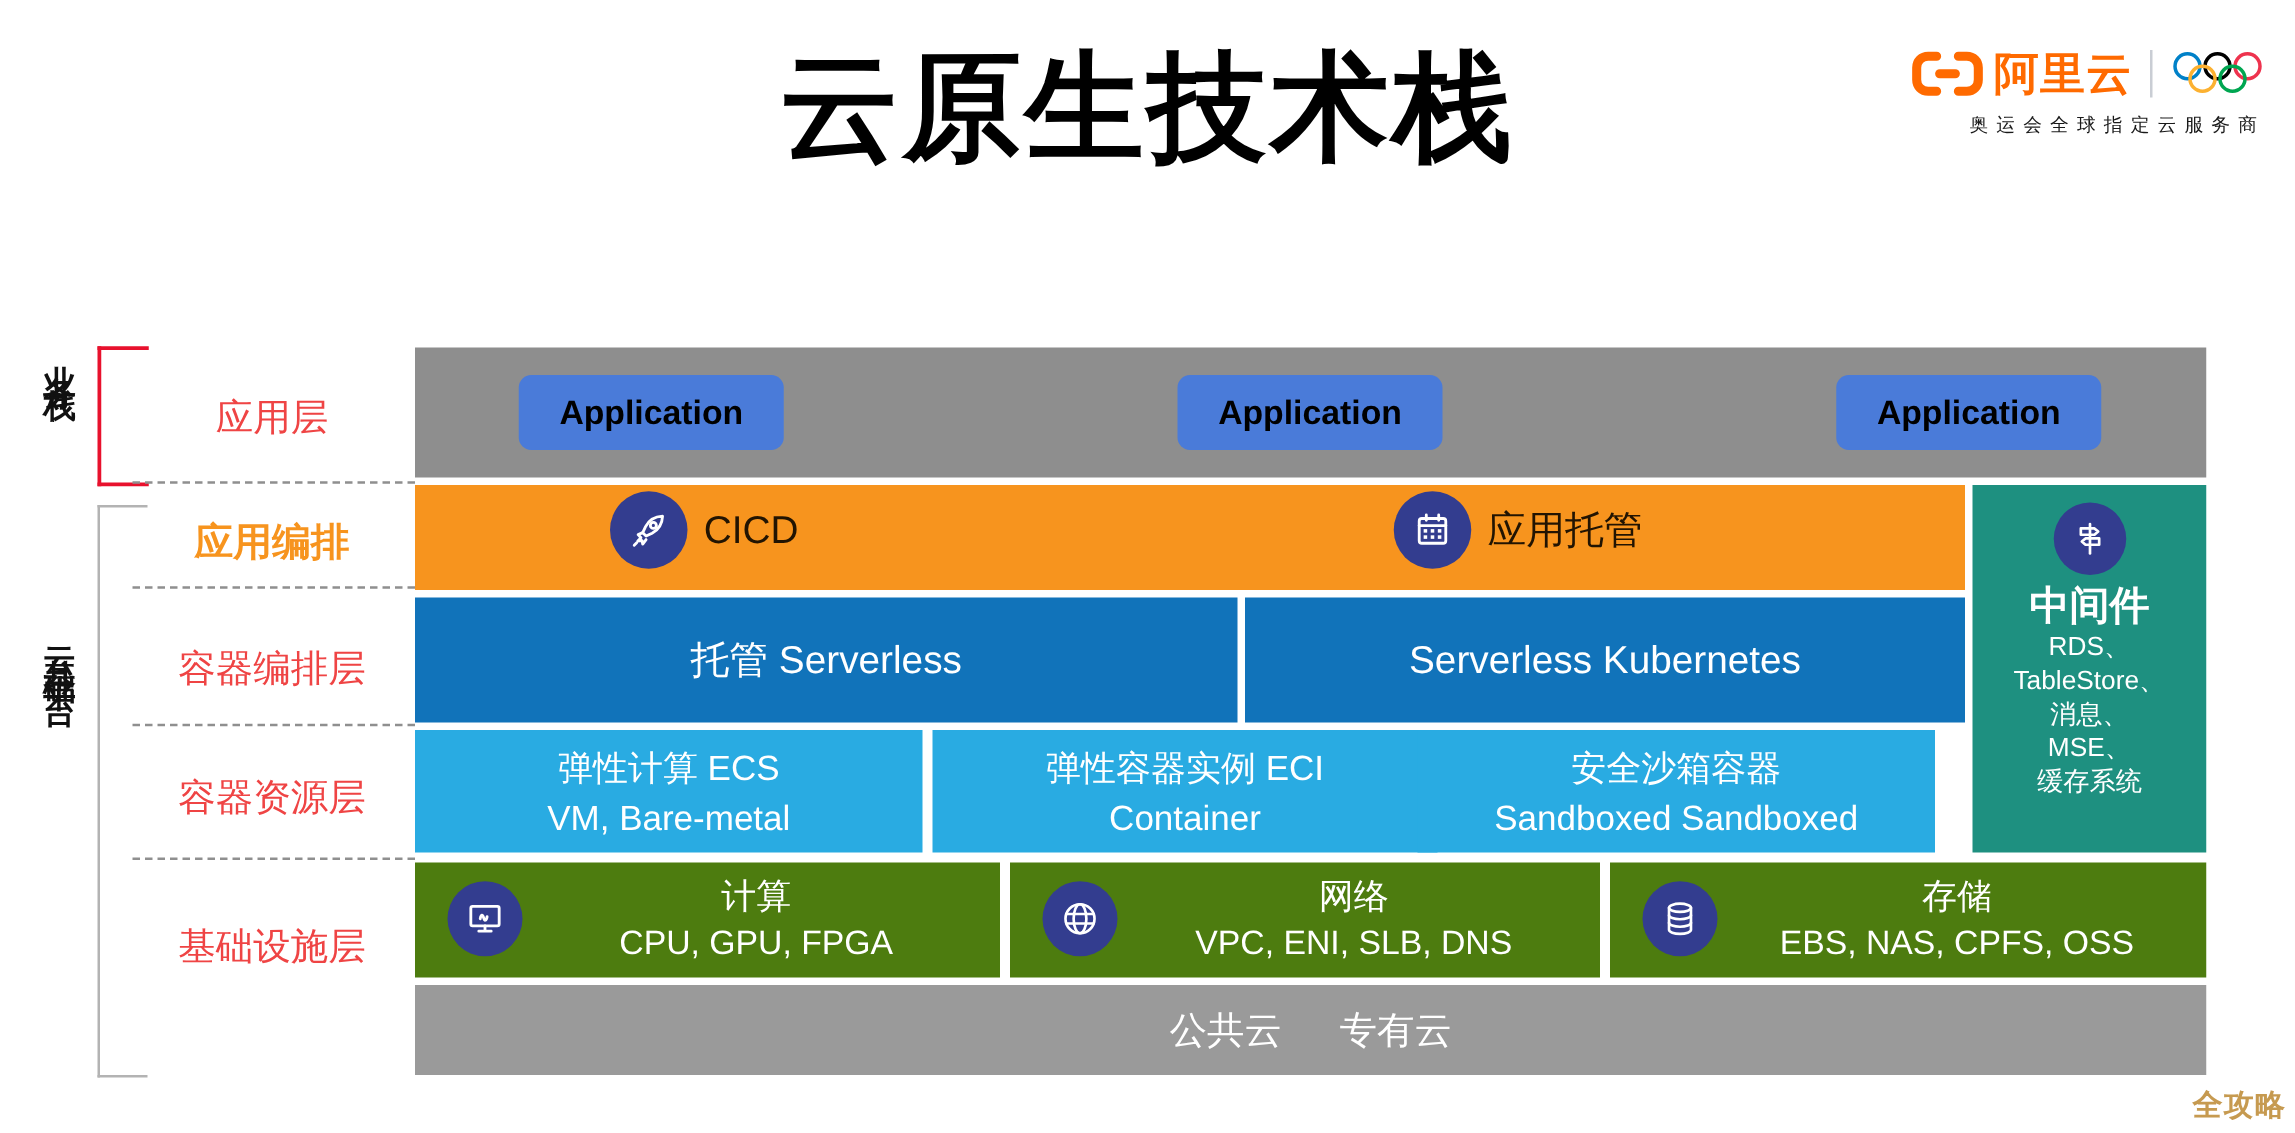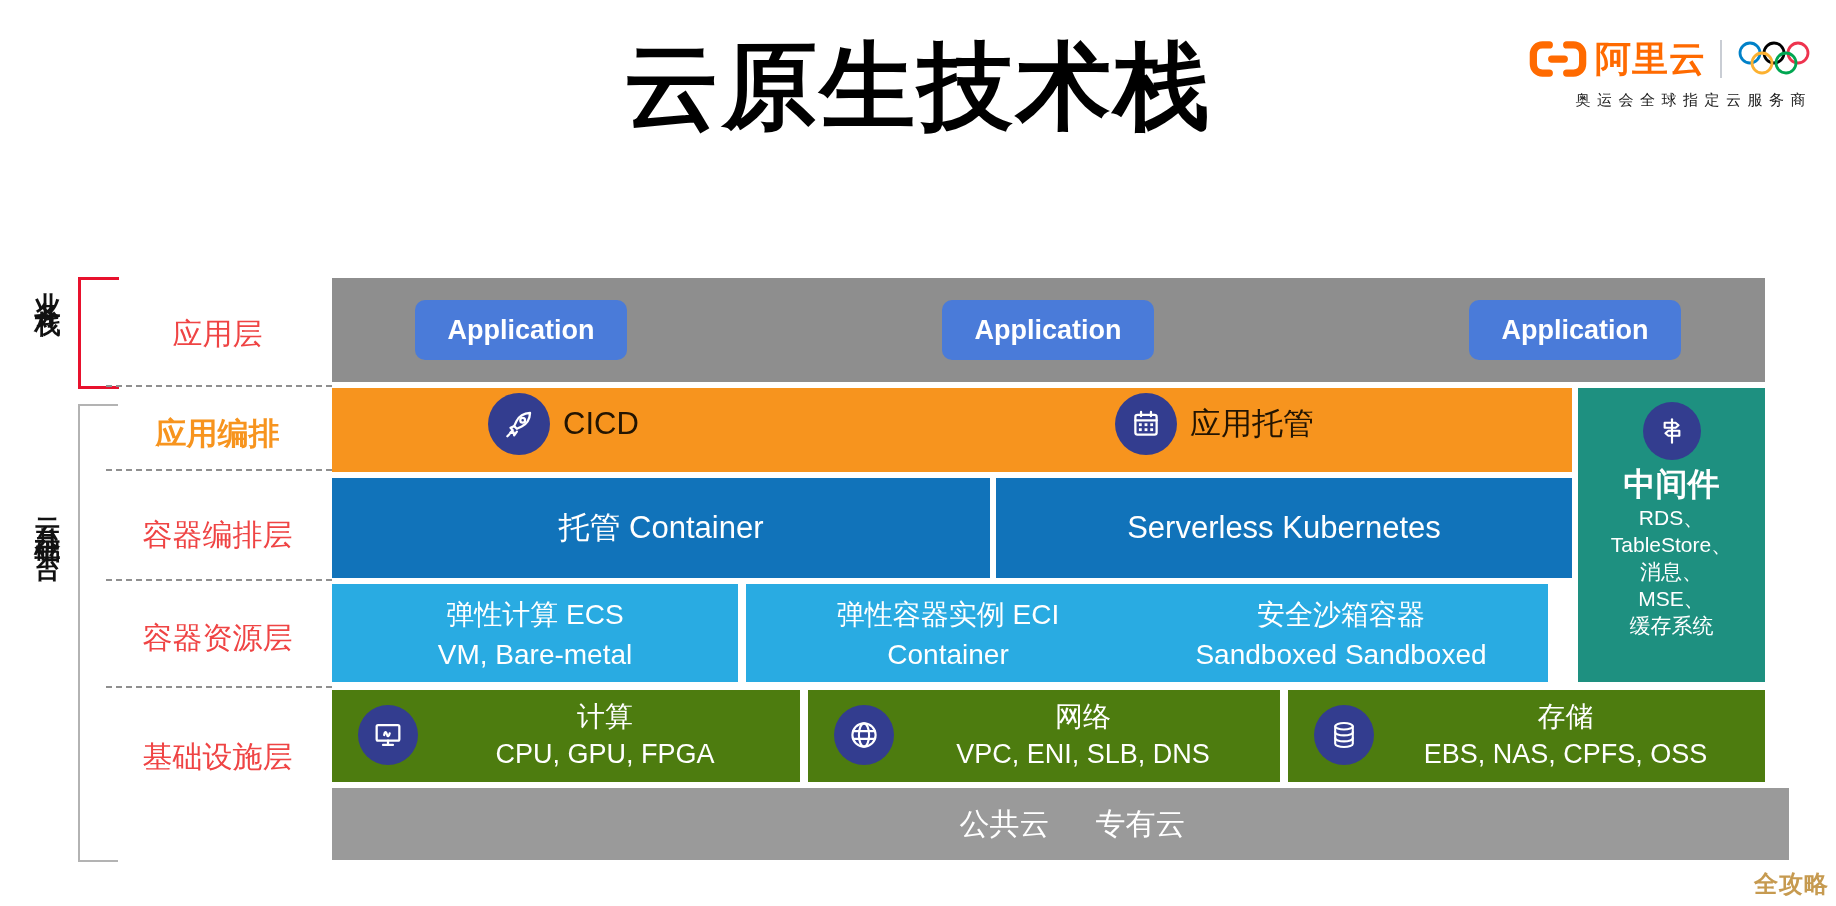--- a/index.html
+++ b/index.html
@@ -33,21 +33,21 @@
   #lbl-orch{top:413px;color:#F7941E;font-weight:700;font-size:31px;}
   #lbl-k8s{top:515px;}
   #lbl-res{top:618px;}
   #lbl-infra{top:737px;}
   .dash{position:absolute;left:106px;width:226px;border-top:2px dashed #8f8f8f;height:0;}
   #dash1{top:385px}#dash2{top:469px}#dash3{top:579px}#dash4{top:686px}
   
   .app-row{position:absolute;left:332px;top:278px;width:1433px;height:104px;background:#8E8E8E;}
   .app-btn{
     position:absolute;top:22px;width:212px;height:60px;background:#4A7BD9;border-radius:10px;
-    color:#ffffff;font-size:27px;font-weight:600;display:flex;align-items:center;justify-content:center;
+    color:#000000;font-size:27px;font-weight:600;display:flex;align-items:center;justify-content:center;
   }
   #app-btn-0{left:83px}#app-btn-1{left:610px}#app-btn-2{left:1137px}
 
   .orch-row{position:absolute;left:332px;top:388px;width:1240px;height:84px;background:#F7941E;}
   .orch-item{position:absolute;top:0;height:72px;display:flex;align-items:center;gap:13px;}
   #orch-0{left:156px}#orch-1{left:783px}
   .icon-circle{width:62px;height:62px;border-radius:50%;background:#333D8F;display:flex;align-items:center;justify-content:center;flex:0 0 auto;}
   .orch-label{font-size:31px;color:#221402;font-weight:500;}
 
   .k8s-cell{position:absolute;top:478px;height:100px;background:#1173BA;color:#fff;font-size:31px;display:flex;align-items:center;justify-content:center;}
@@ -67,21 +67,21 @@
 
   .infra-cell{position:absolute;top:690px;height:92px;background:#4d7c0f;color:#fff;}
   #infra-0{left:332px;width:468px}#infra-1{left:808px;width:472px}#infra-2{left:1288px;width:477px}
   .infra-circle{position:absolute;left:26px;top:15px;width:60px;height:60px;border-radius:50%;background:#333D8F;display:flex;align-items:center;justify-content:center;}
   .infra-text{position:absolute;left:90px;right:12px;top:8px;text-align:center;}
   .infra-title{font-size:28px;line-height:38px;}
   .infra-sub{font-size:27px;line-height:36px;}
 
   .cloud-row{
     position:absolute;left:332px;top:788px;width:1433px;height:72px;background:#9A9A9A;color:#fff;
-    display:flex;align-items:center;justify-content:center;gap:46px;font-size:30px;padding-left:24px;
+    display:flex;align-items:center;justify-content:center;gap:46px;font-size:30px;
   }
   .watermark{position:absolute;left:1754px;top:868px;font-size:24px;font-weight:700;color:#C69A50;letter-spacing:1px;}
   svg{display:block;}
 </style>
 </head>
 <body>
 
 <div class="page">
 
   <h1 class="title">云原生技术栈</h1>
@@ -157,21 +157,21 @@
             <rect x="7" y="15" width="2" height="2"></rect>
               <rect x="11" y="15" width="2" height="2"></rect>
               <rect x="15" y="15" width="2" height="2"></rect>
           </g>
         </svg>
       </span>
       <span class="orch-label">应用托管</span>
     </div>
   </div>
 
-  <div class="k8s-cell" id="k8s-0">托管 Container</div>
+  <div class="k8s-cell" id="k8s-0">托管 Serverless</div>
   <div class="k8s-cell" id="k8s-1">Serverless Kubernetes</div>
 
   <div class="res-cell" id="res-0">
     <div>弹性计算 ECS</div>
     <div>VM, Bare-metal</div>
   </div>
   <div class="res-cell" id="res-1">
     <div>弹性容器实例 ECI</div>
     <div>Container</div>
   </div>

